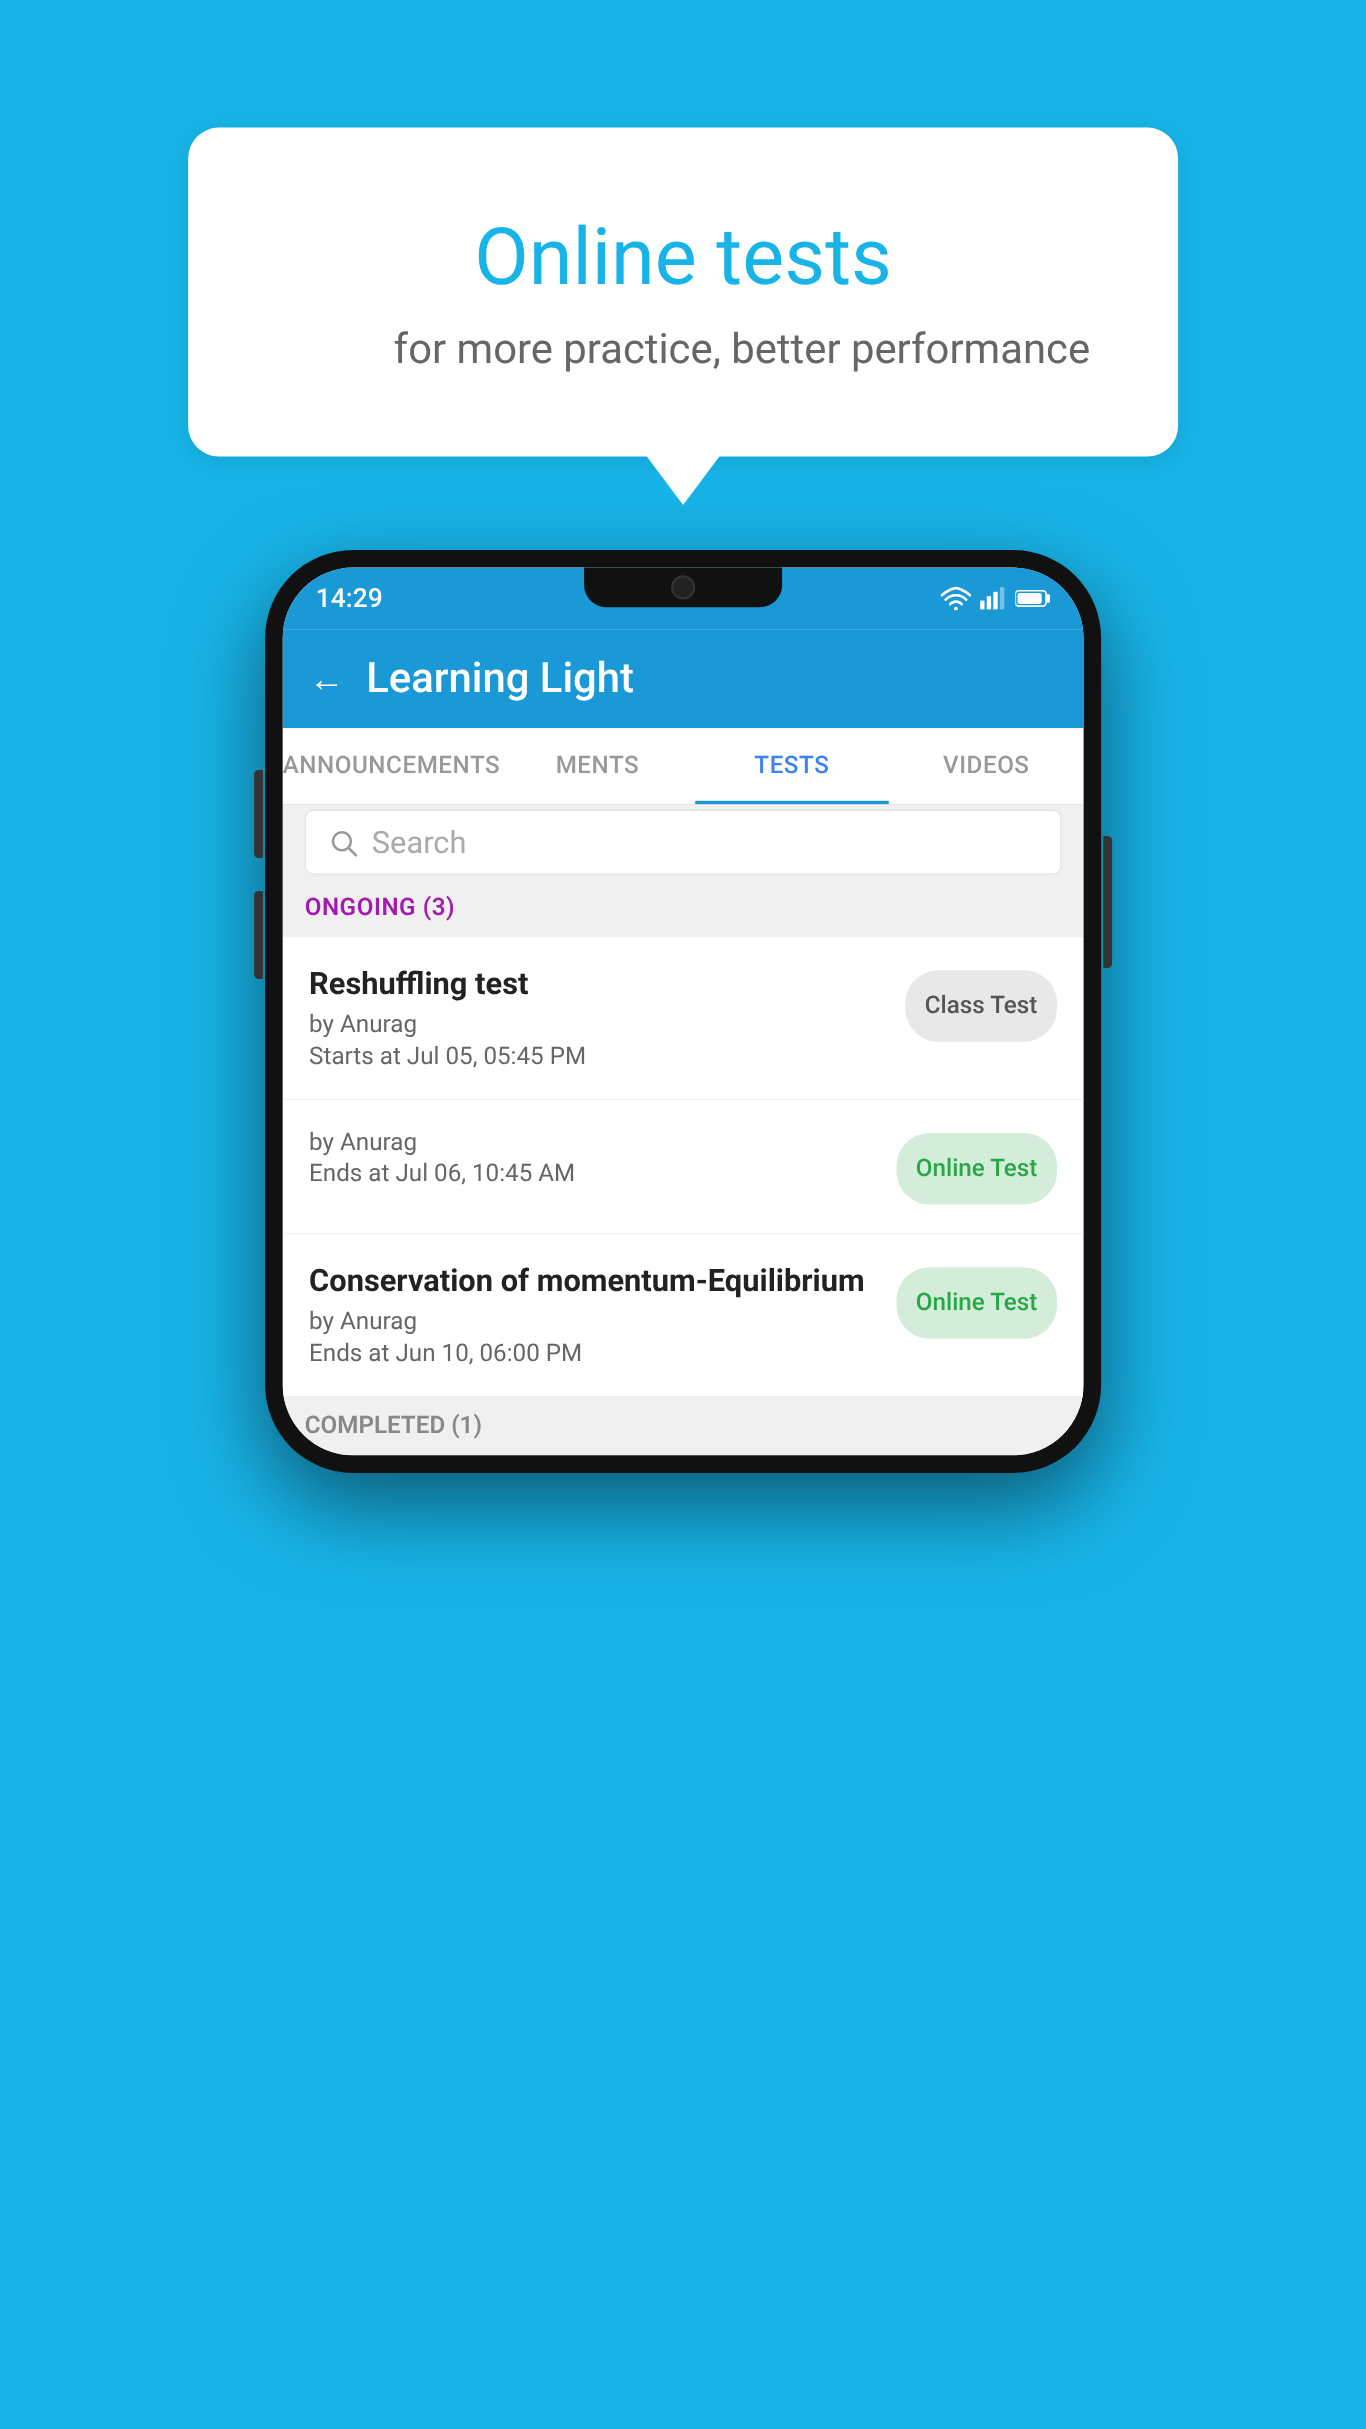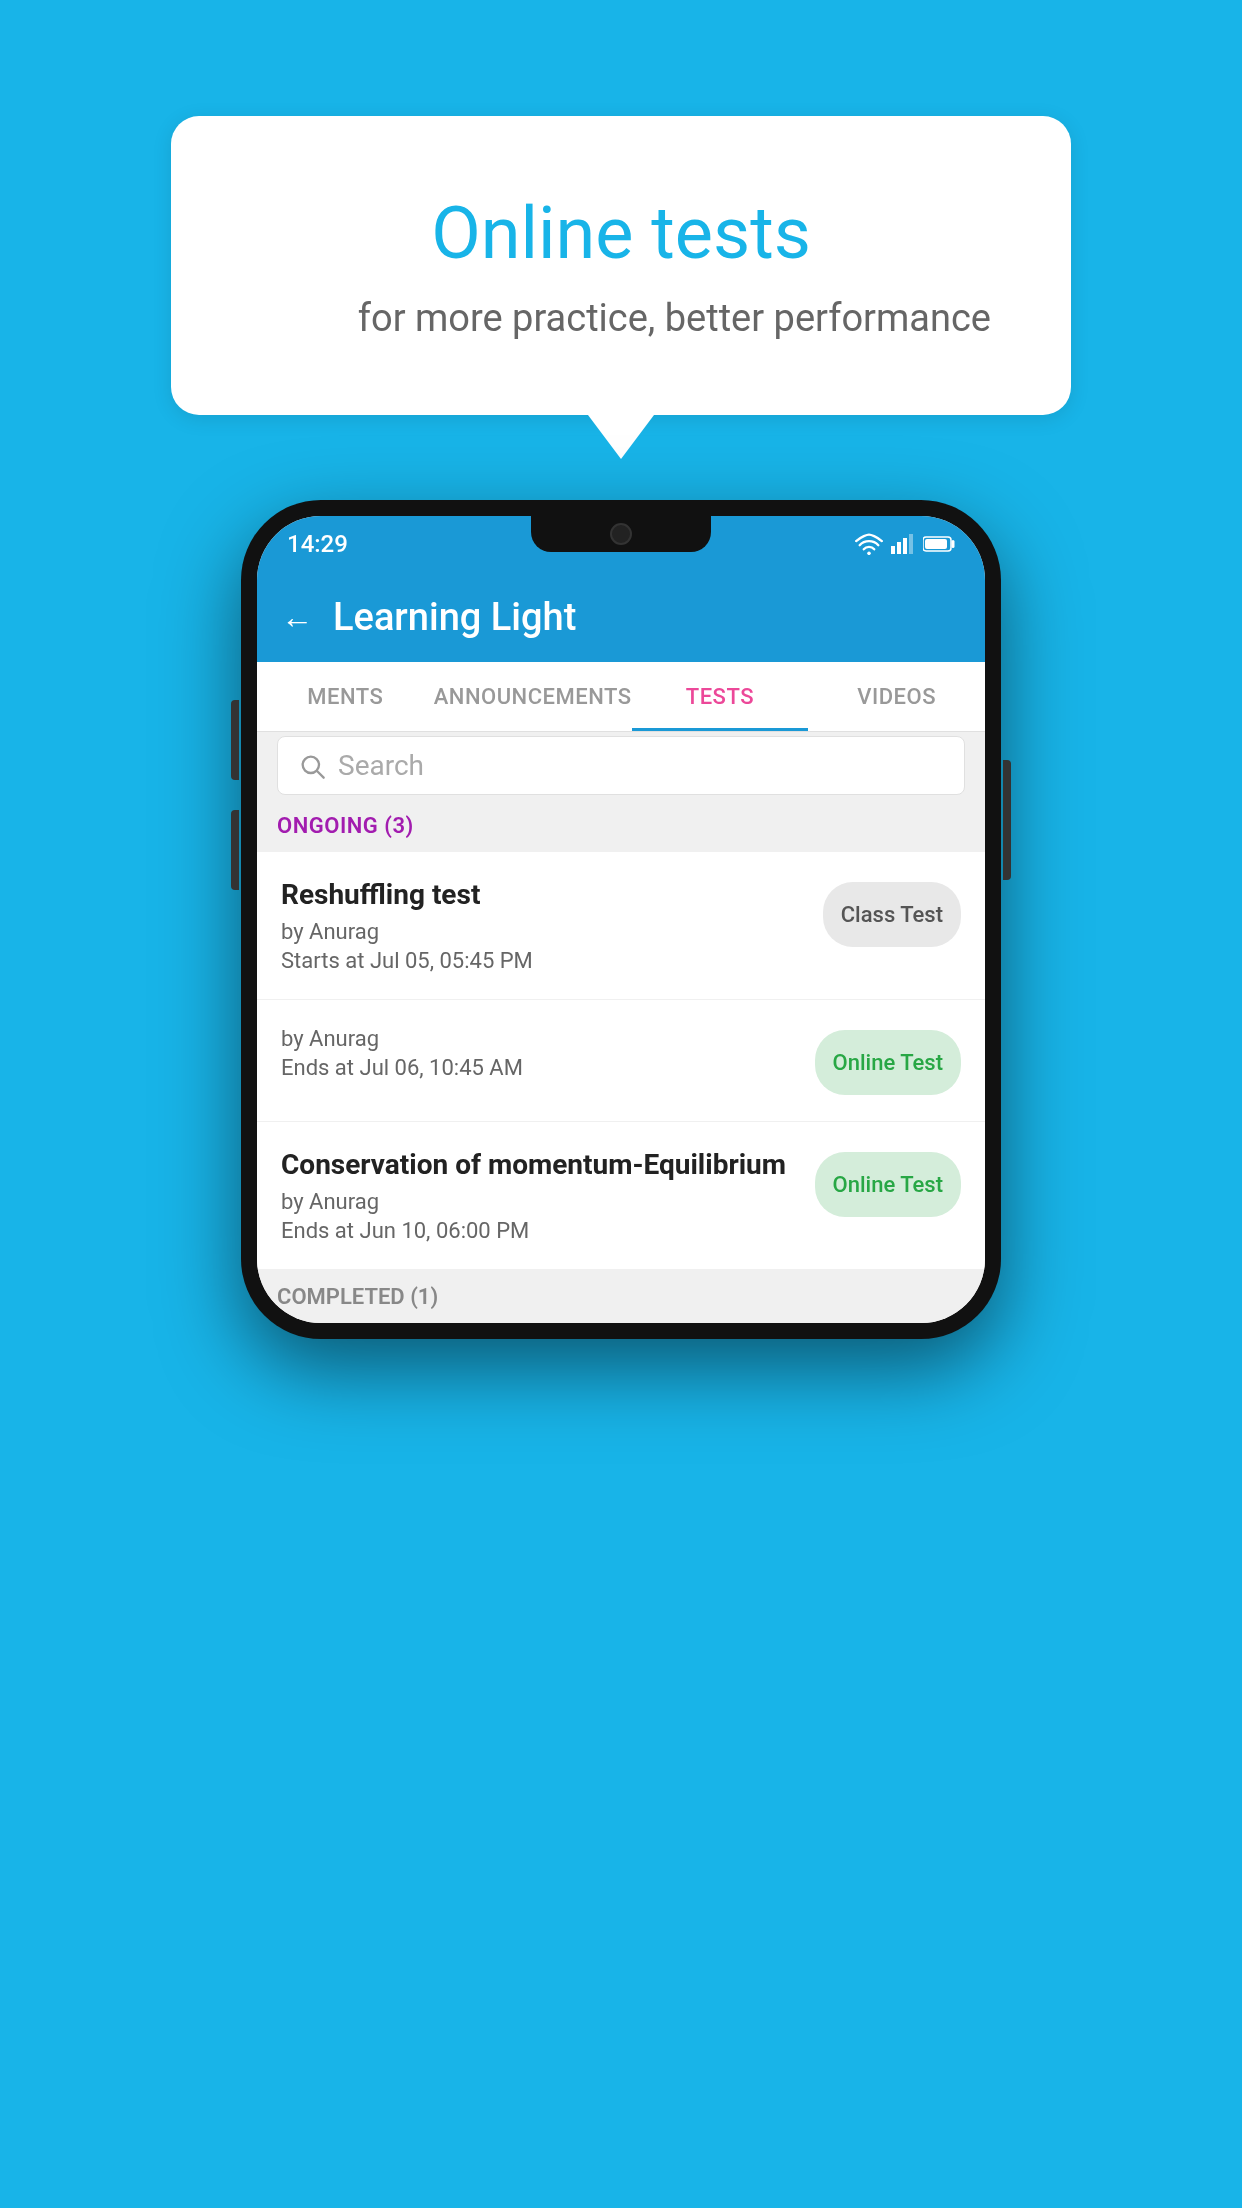--- a/index.html
+++ b/index.html
@@ -146,21 +146,21 @@
       align-items: center;
       justify-content: center;
       font-size: 22px;
       font-weight: 500;
       color: #999;
       letter-spacing: 0.5px;
       position: relative;
       cursor: pointer;
     }
     .tab-item.active {
-      color: #ec4899;
+      color: #3b82f6;
     }
     .tab-item.active::after {
       content: '';
       position: absolute;
       bottom: 0;
       left: 0;
       right: 0;
       height: 3px;
       background: #1a99d6;
     }
@@ -328,24 +328,24 @@
         </div>
       </div>
 
       <div class="app-header">
         <span class="back-arrow">←</span>
         <span class="app-title">Learning Light</span>
       </div>
 
       <div class="tabs-bar">
         <div class="tab-item">
+          <span>ANNOUNCEMENTS</span>
+        </div>
+        <div class="tab-item">
           <span>MENTS</span>
-        </div>
-        <div class="tab-item">
-          <span>ANNOUNCEMENTS</span>
         </div>
         <div class="tab-item active">
           <span>TESTS</span>
         </div>
         <div class="tab-item">
           <span>VIDEOS</span>
         </div>
       </div>
 
       <div class="search-container">

